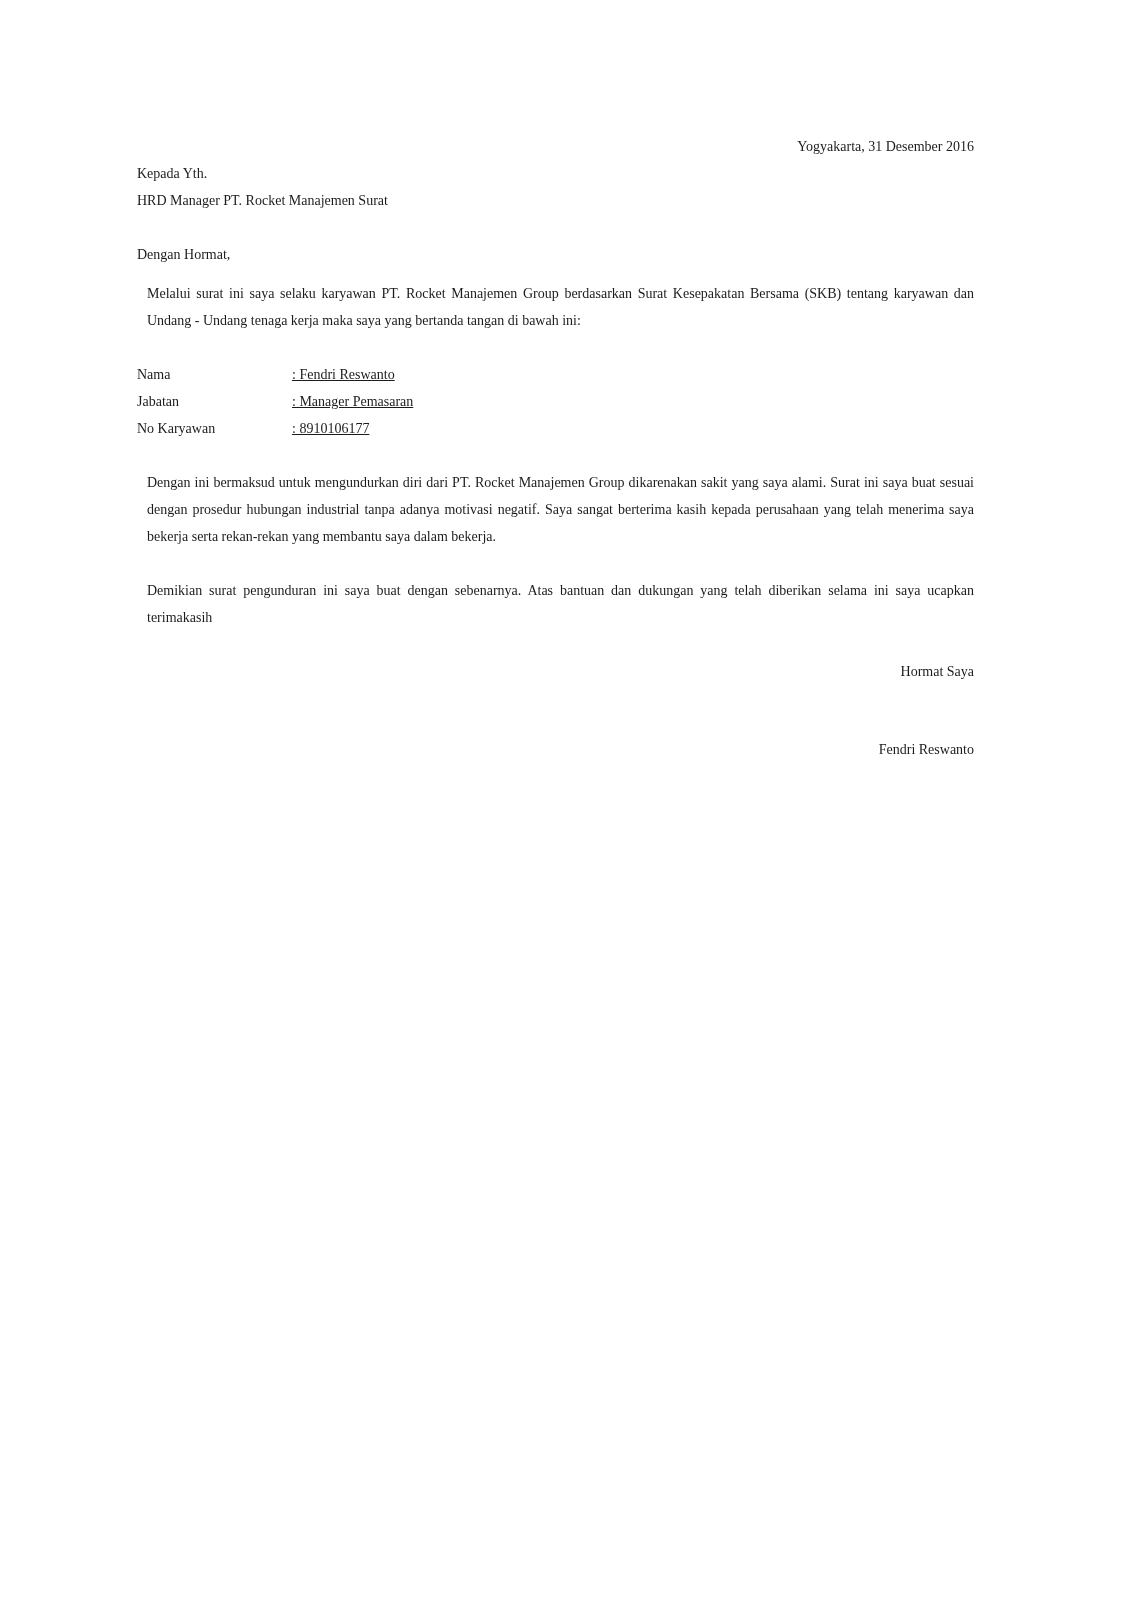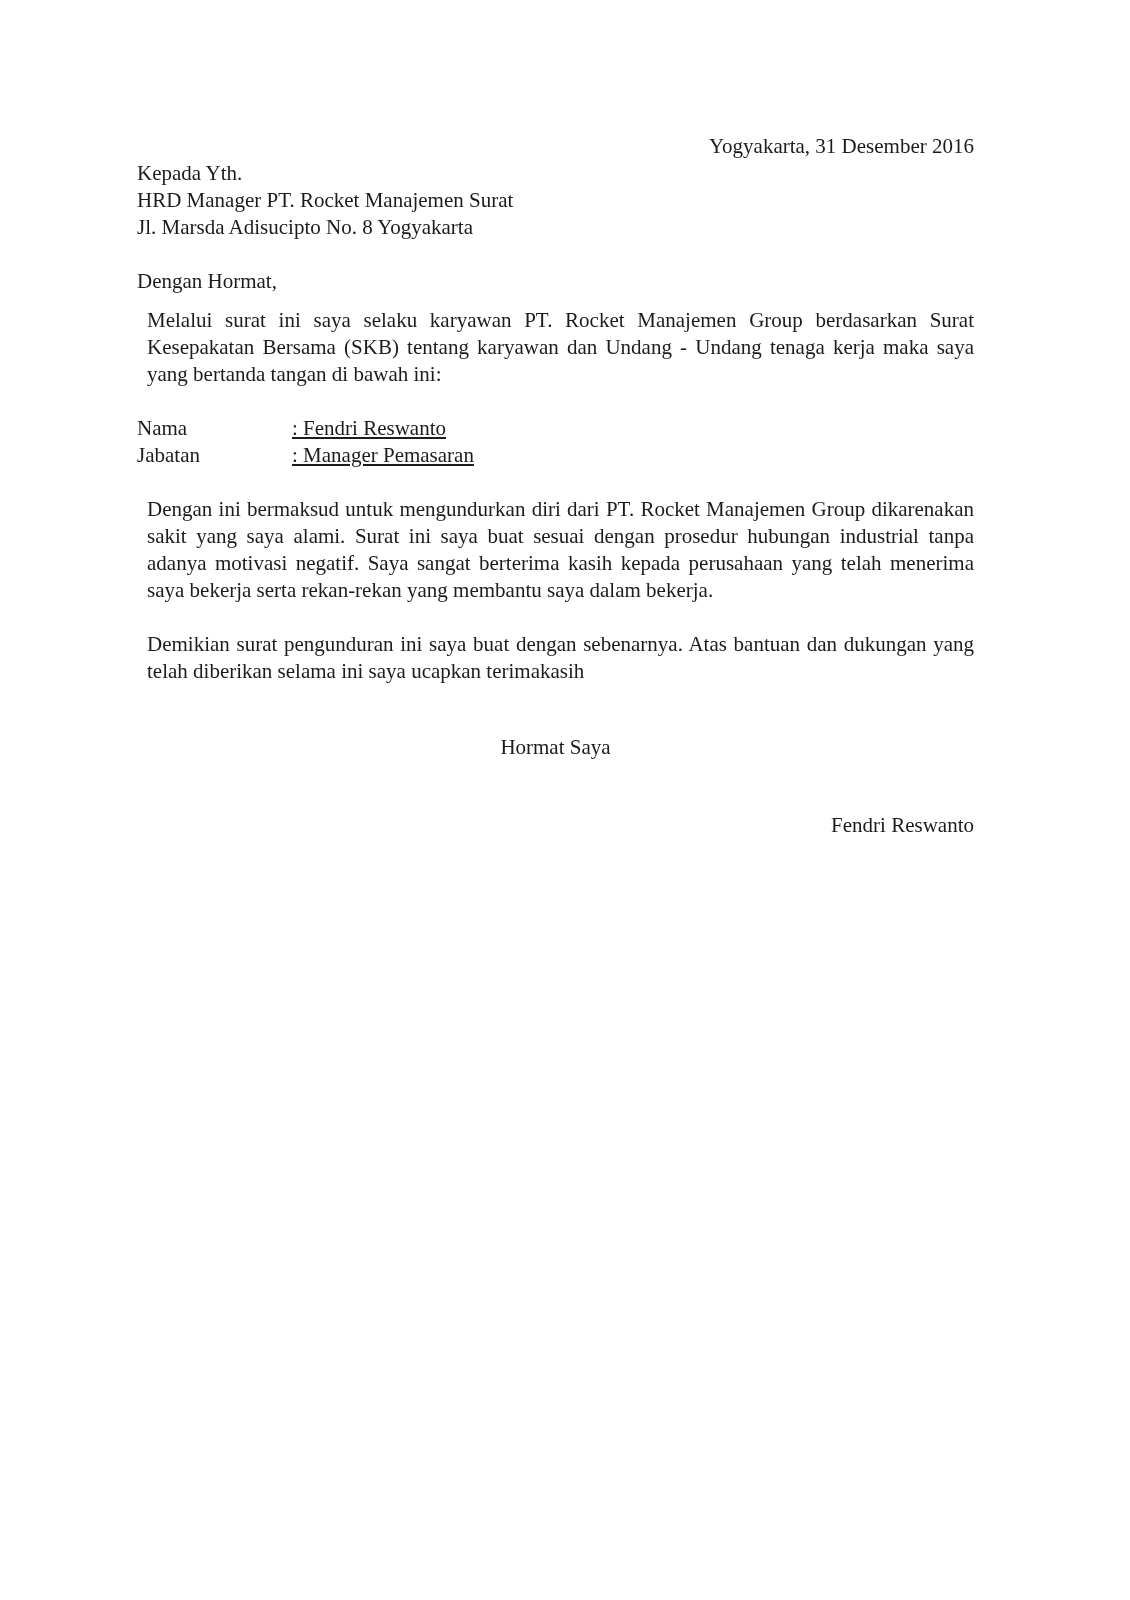--- a/index.html
+++ b/index.html
@@ -9,21 +9,21 @@
   }
   .page {
     position: relative;
     width: 1130px;
     height: 1600px;
     margin: 0 auto;
     background: #ffffff;
     box-sizing: border-box;
     padding: 133px 156px 0 137px;
     font-family: "Liberation Serif", "DejaVu Serif", serif;
-    font-size: 21px;
+    font-size: 14px;
     line-height: 27px;
     color: #1c1c1c;
   }
   .dateline {
     text-align: right;
     margin-bottom: 0;
   }
   .recipient-block {
     margin: 0 0 27px 0;
   }
@@ -45,54 +45,57 @@
   }
   .details-label {
     width: 155px;
     flex: 0 0 155px;
   }
   .details-value {
     flex: 1;
     text-decoration: underline;
   }
   .closing {
-    text-align: center;
-    margin-top: 49px;
+    text-align: right;
+    margin-top: 27px;
   }
   .signature-name {
     text-align: right;
     margin-top: 51px;
   }
 </style>
 </head>
 <body>
 
 <div class="page">
 
   <div class="dateline">Yogyakarta, 31 Desember 2016</div>
 
   <div class="recipient-block">
     <div>Kepada Yth.</div>
     <div>HRD Manager PT. Rocket Manajemen Surat</div>
-    <div>Jl. Marsda Adisucipto No. 8 Yogyakarta</div>
   </div>
 
   <div class="salutation">Dengan Hormat,</div>
 
   <div class="para">Melalui surat ini saya selaku karyawan PT. Rocket Manajemen Group berdasarkan Surat Kesepakatan Bersama (SKB) tentang karyawan dan Undang - Undang tenaga kerja maka saya yang bertanda tangan di bawah ini:</div>
 
   <div class="details-block">
     <div class="details-row">
       <div class="details-label">Nama</div>
       <div class="details-value">: Fendri Reswanto</div>
     </div>
     <div class="details-row">
       <div class="details-label">Jabatan</div>
       <div class="details-value">: Manager Pemasaran</div>
     </div>
+    <div class="details-row">
+      <div class="details-label">No Karyawan</div>
+      <div class="details-value">: 8910106177</div>
+    </div>
   </div>
 
   <div class="para">Dengan ini bermaksud untuk mengundurkan diri dari PT. Rocket Manajemen Group dikarenakan sakit yang saya alami. Surat ini saya buat sesuai dengan prosedur hubungan industrial tanpa adanya motivasi negatif. Saya sangat berterima kasih kepada perusahaan yang telah menerima saya bekerja serta rekan-rekan yang membantu saya dalam bekerja.</div>
 
   <div class="para">Demikian surat pengunduran ini saya buat dengan sebenarnya. Atas bantuan dan dukungan yang telah diberikan selama ini saya ucapkan terimakasih</div>
 
   <div class="closing">Hormat Saya</div>
 
   <div class="signature-name">Fendri Reswanto</div>
 

